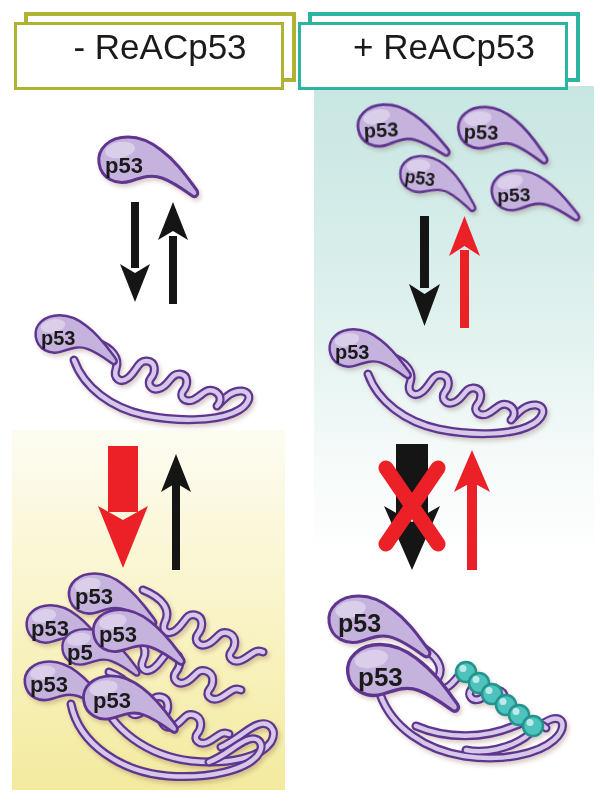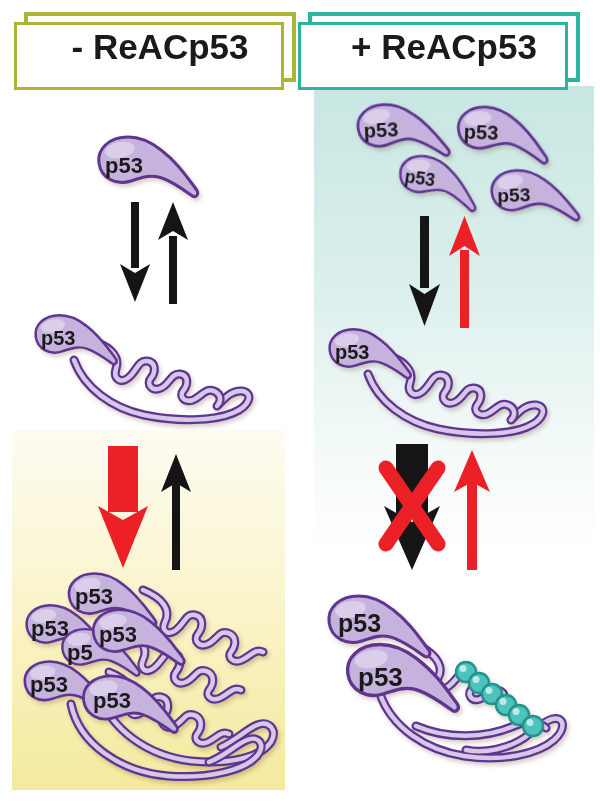--- a/index.html
+++ b/index.html
@@ -13,21 +13,21 @@
     background:linear-gradient(180deg,#fdfcf2 0%, #f9f3c4 55%, var(--left-bg-bottom,#f3ea9e) 100%);
   }
   .panel-teal {
     position:absolute; left:314px; top:86px; width:280px; height:474px;
     background:linear-gradient(180deg, var(--right-bg-top,#c7e6e2) 0%, #ddf0ed 45%, #f6fbfa 80%, #ffffff 100%);
   }
   
   .titlebox {
     position:absolute; top:12px; width:264px; height:62px; background:#ffffff;
     border:4px solid; display:flex; align-items:center; justify-content:center;
-    font-weight:bold; font-size:35px; color:var(--label-color,#1a1a1a); z-index:3;
+    font-weight:normal; font-size:35px; color:var(--label-color,#1a1a1a); z-index:3;
   }
   .titlebox::before {
     content:""; position:absolute; left:-14px; top:6px; width:100%; height:100%;
     border:3px solid; border-color:inherit; z-index:-1; background:#fff;
   }
   .titlebox.left  { left:24px;  border-color:var(--left-border,#aeb431); }
   .titlebox.right { left:308px; border-color:var(--right-border,#2cb4a1);text-align:right; }
   
   svg { position:absolute; overflow:visible; }
   .prot   { fill:var(--protein-fill,#c5b3dd); stroke:var(--protein-outline,#5f3590); stroke-width:3; }

